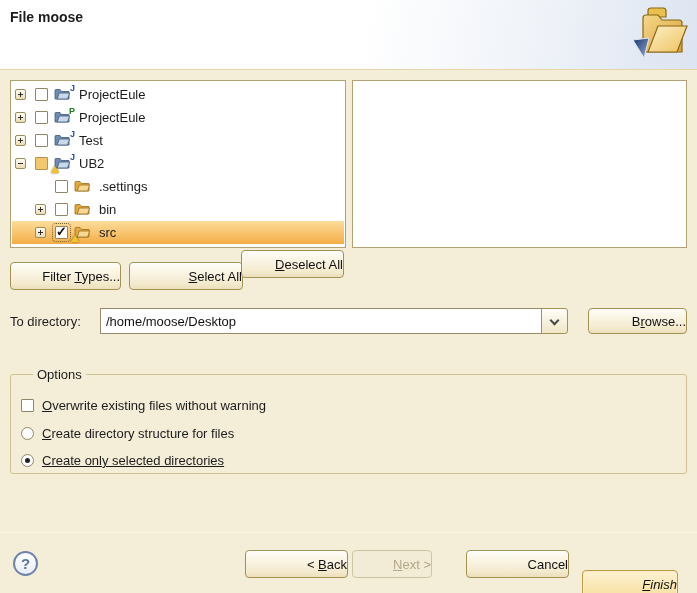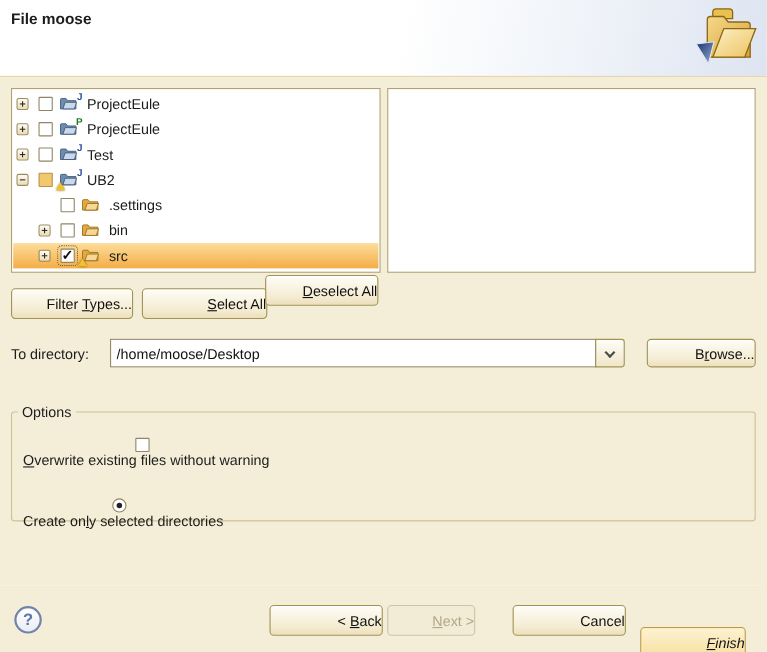--- a/index.html
+++ b/index.html
@@ -106,23 +106,23 @@
     position:absolute; left:9px; top:8px; width:7px; height:7px;
     border-right:2px solid #4a4a4a; border-bottom:2px solid #4a4a4a; transform:rotate(45deg);
   }
   .btn-browse { left:588px; top:308px; width:99px; height:26px; }
 
   
   .options {
     position:absolute; left:10px; top:367px; width:677px; height:107px;
     border:1px solid #cfc193; border-radius:3px;
   }
-  .options legend { font-size:13px; margin-left:5px; padding:0 4px; }
-  .opt-row { position:absolute; left:10px; display:flex; align-items:center;flex-direction:column; }
-  .opt-row1 { top:16px; } .opt-row2 { top:44px; } .opt-row3 { top:71px; }
+  .options legend { font-size:13px; margin-left:22px; padding:0 4px; }
+  .opt-row { position:absolute; left:10px; display:flex; align-items:center; }
+  .opt-row1 { top:16px; } .opt-row2 { top:44px; } .opt-row3 { top:71px;text-decoration:underline; }
   .cbox {
     width:13px; height:13px; margin-right:8px; background:#fff;
     border:1px solid #908566; border-radius:1px; position:relative;
   }
   .radio {
     width:13px; height:13px; margin-right:8px; background:#fff;
     border:1px solid #908566; border-radius:50%; position:relative;
   }
   .radio[data-checked="true"]::after {
     content:""; position:absolute; left:3px; top:3px; width:5px; height:5px;
@@ -305,20 +305,24 @@
 </div>
 
 <fieldset class="options">
   <legend>Options</legend>
 
   <div class="opt-row opt-row1">
     <span class="cbox" data-checked="false"></span>
     <span class="opt-label"><span></span><span class="u">O</span><span>verwrite existing files without warning</span></span>
   </div>
 
+  <div class="opt-row opt-row2">
+    <span class="radio" data-checked="false"></span>
+    <span class="opt-label"><span></span><span class="u">C</span><span>reate directory structure for files</span></span>
+  </div>
 
   <div class="opt-row opt-row3">
     <span class="radio" data-checked="true"></span>
     <span class="opt-label"><span>Create on</span><span class="u">l</span><span>y selected directories</span></span>
   </div>
 </fieldset>
 
 <div class="sep"></div>
 
 <div class="help">

